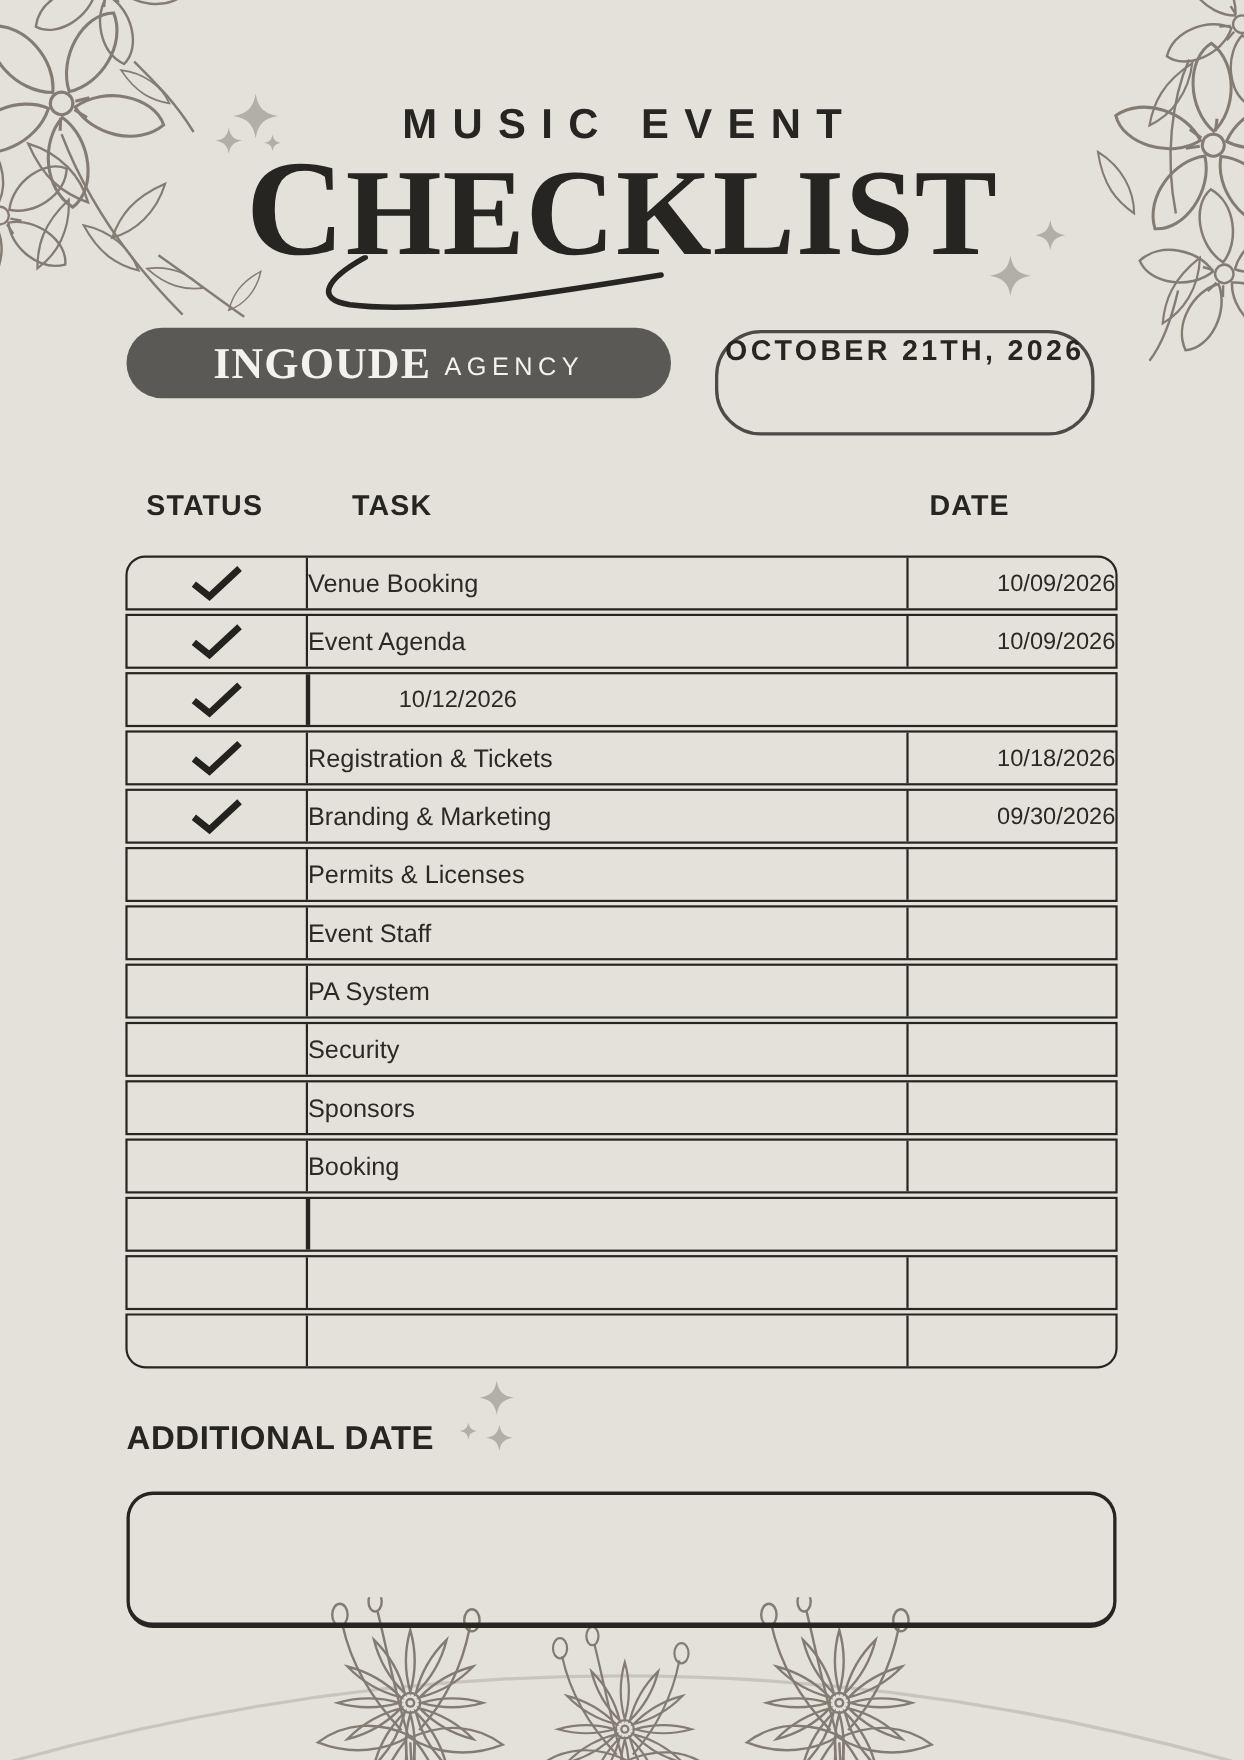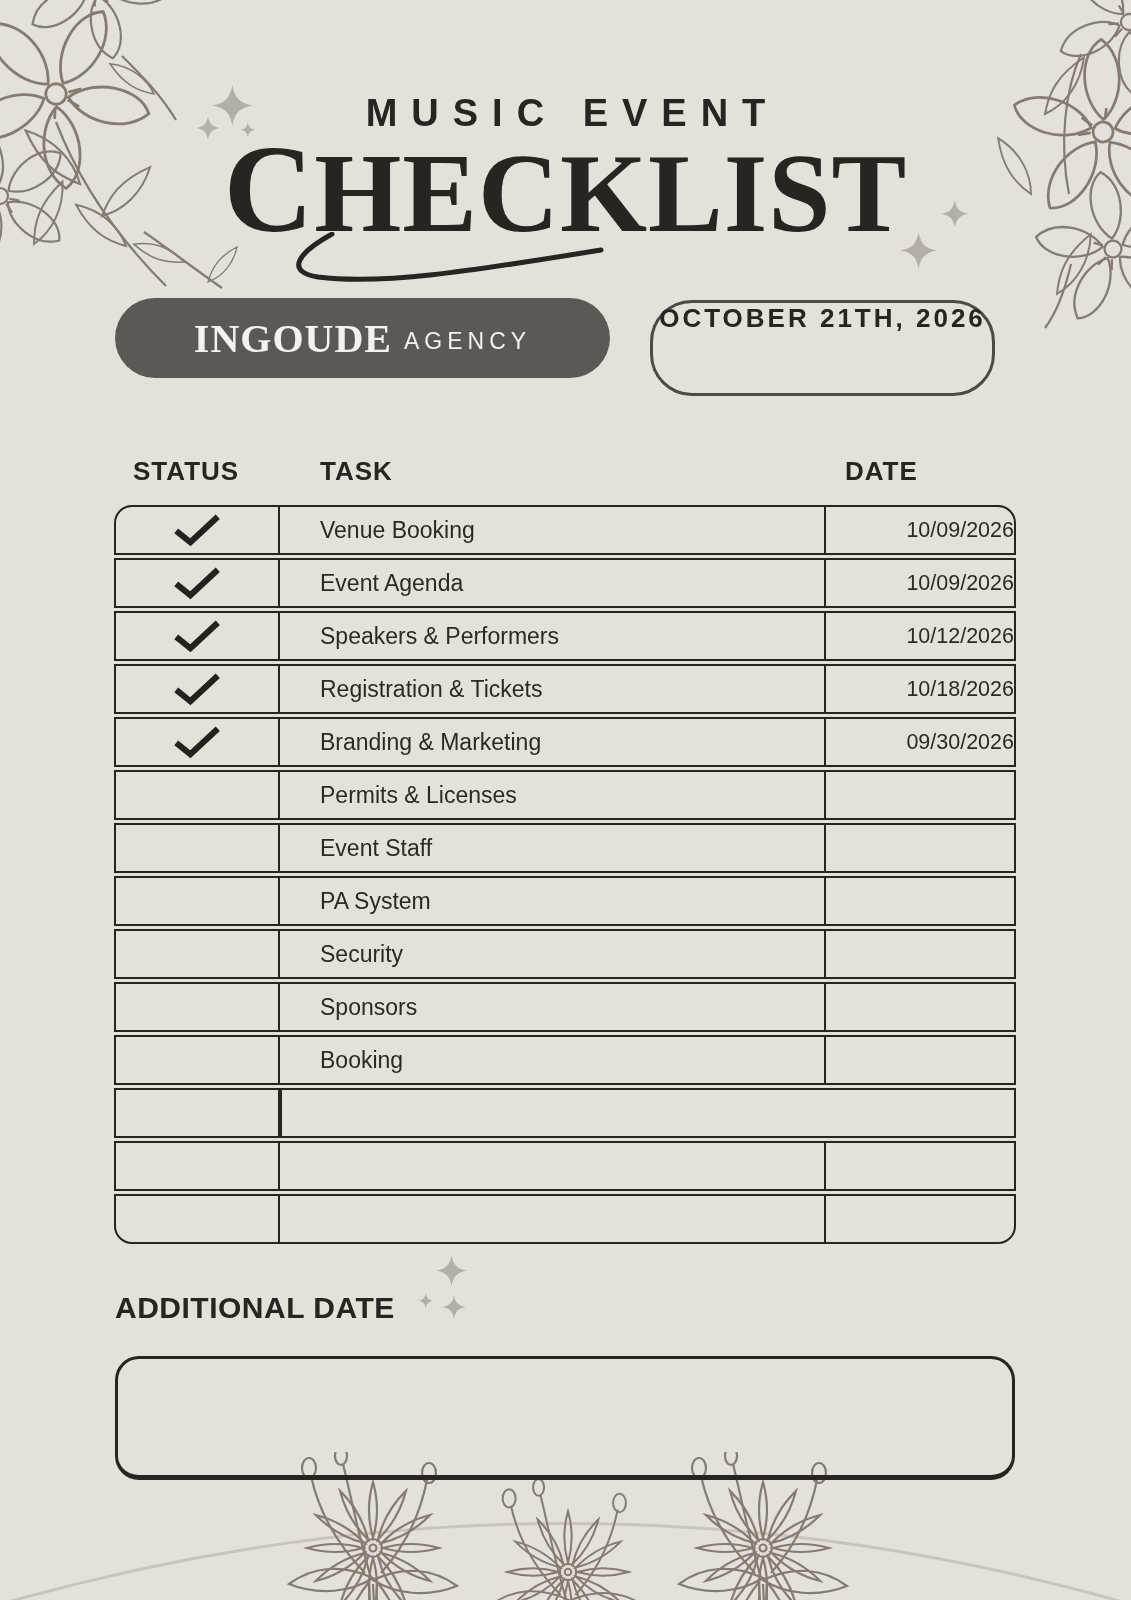--- a/index.html
+++ b/index.html
@@ -24,58 +24,58 @@
   }
   .title-big{
     top:128px; left:0; width:100%; text-align:center;
     font-family:"Liberation Serif", serif; font-weight:700;
     font-size:112px; line-height:1.0; letter-spacing:1px; color:var(--ink);
   }
   .title-big .cap{font-size:124px;}
 
   
   .brand-pill{
-    left:115px; top:298px; width:495px; height:80px; border-radius:44px;
+    left:115px; top:298px; width:495px; height:64px; border-radius:44px;
     background:var(--pill);
     display:flex; align-items:center; justify-content:center; gap:12px;
   }
   .brand-serif{
     font-family:"Liberation Serif", serif; font-size:40px; font-weight:600;
     color:var(--pill-text); letter-spacing:1px;
   }
   .brand-sans{
     font-size:23px; letter-spacing:5px; color:var(--pill-text); font-weight:400;
     padding-top:6px;
   }
   .date-pill{
     left:650px; top:300px; width:345px; height:96px; border-radius:42px;
     border:3.5px solid #4c4a46;
     display:flex; align-items:flex-start; justify-content:center;
     font-size:26px; font-weight:700; letter-spacing:3px; color:var(--ink);
   }
 
   
   .col-headers{left:0; top:444px; width:1131px; height:34px; font-size:26px; font-weight:800; letter-spacing:1px;}
-  .col-headers span{position:absolute; top:12px;}
+  .col-headers span{position:absolute; top:0;}
   .hdr-status{left:133px;}
   .hdr-task{left:320px;}
   .hdr-date{left:845px;}
 
   .table-body{
     left:114px; top:505px; width:902px;
     display:flex; flex-direction:column; gap:3px;
   }
   .row{
     display:flex; height:50px; border:2.5px solid var(--ink); background:transparent;
   }
   .row:first-child{border-radius:18px 18px 0 0;}
   .row:last-child{border-radius:0 0 18px 18px;}
   .cell{display:flex; align-items:center;}
   .cell-status{width:164px; border-right:2.5px solid var(--ink); justify-content:center;}
-  .cell-task{flex:1; padding-left:40px; font-size:23px; color:#2b2925;}
+  .cell-task{flex:1; font-size:23px; color:#2b2925;}
   .cell-date{width:190px; border-left:2.5px solid var(--ink); justify-content:flex-end; font-size:21.5px; color:#2b2925;}
   .check{width:50px; height:34px;}
 
   
   .notes-heading{
     left:115px; top:1291px; font-size:30px; font-weight:800; letter-spacing:0.5px;
   }
   .notes-box{
     left:115px; top:1356px; width:900px; height:124px;
     border:3px solid var(--ink); border-bottom-width:5px; border-radius:24px;
@@ -245,23 +245,20 @@
     <div class="cell cell-date">
       <span class="date-text">10/09/2026</span>
     </div>
   </div>
     <div class="row">
     <div class="cell cell-status">
       <svg class="check" viewBox="0 0 52 36" style="visibility: visible;">
         <polyline points="4,19 19,31 48,4" fill="none" stroke="#24221e" stroke-width="6.5" stroke-linecap="butt" stroke-linejoin="miter"></polyline>
       </svg>
     </div>
-    <div class="cell cell-task">
-      <span class="task-text">Speakers &amp; Performers</span>
-    </div>
     <div class="cell cell-date">
       <span class="date-text">10/12/2026</span>
     </div>
   </div>
     <div class="row">
     <div class="cell cell-status">
       <svg class="check" viewBox="0 0 52 36" style="visibility: visible;">
         <polyline points="4,19 19,31 48,4" fill="none" stroke="#24221e" stroke-width="6.5" stroke-linecap="butt" stroke-linejoin="miter"></polyline>
       </svg>
     </div>

